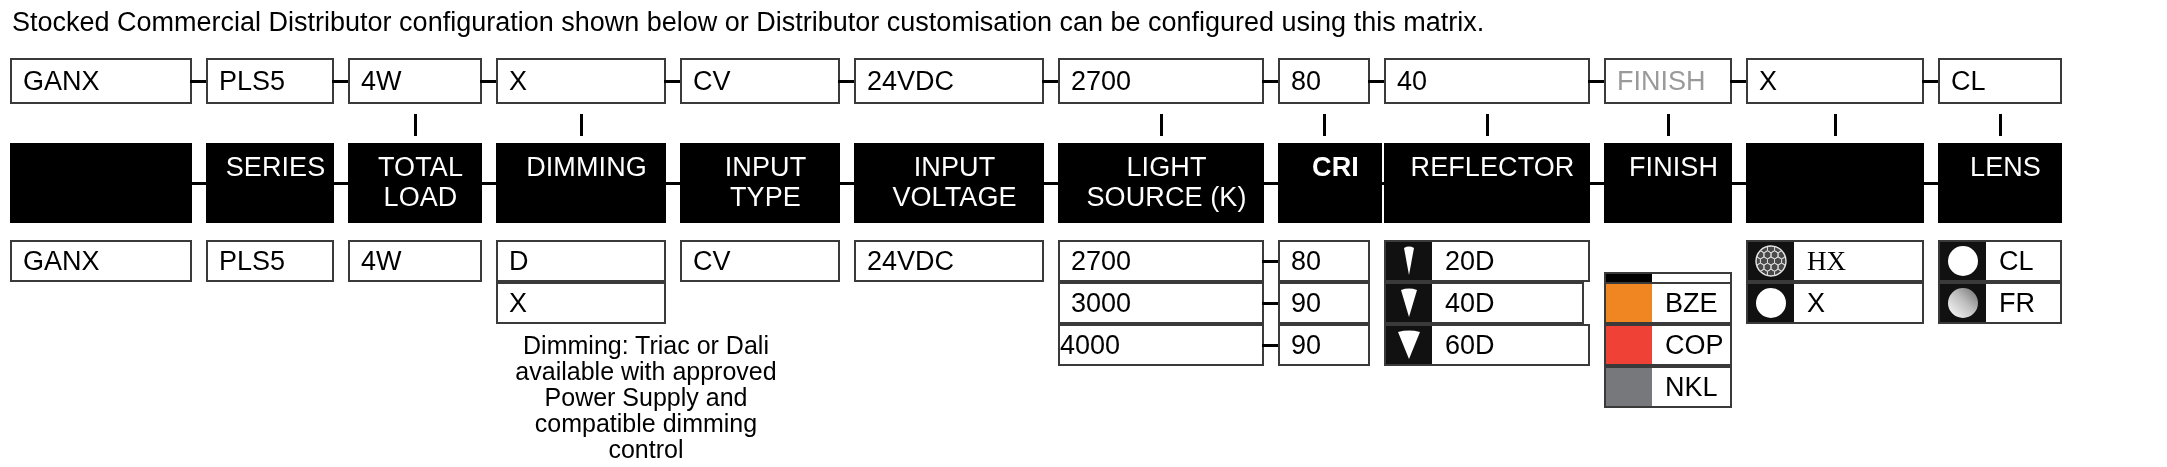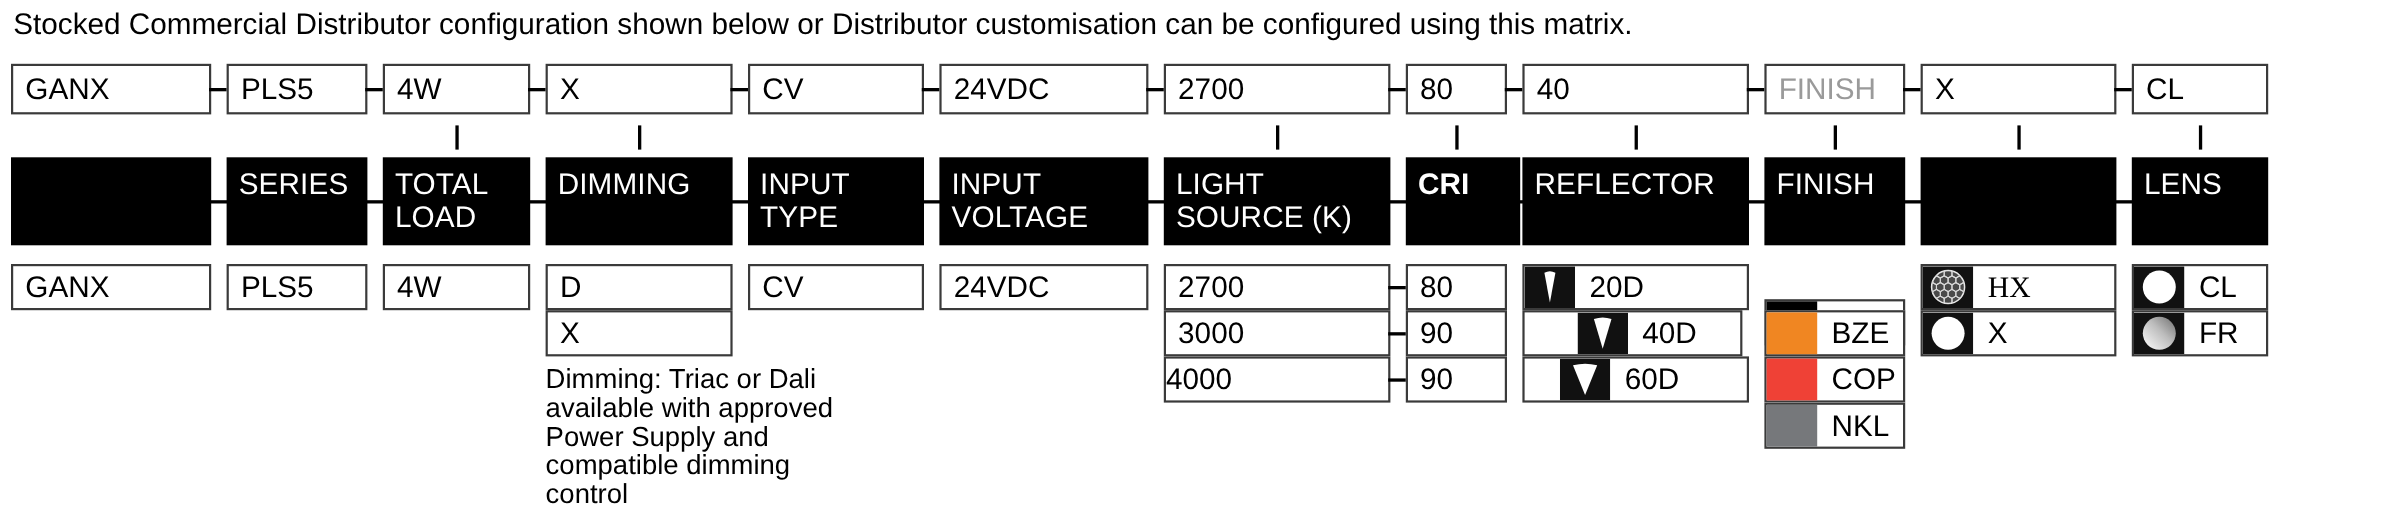--- a/index.html
+++ b/index.html
@@ -3,21 +3,21 @@
 <meta charset="utf-8">
 <style>
   html,body{margin:0;padding:0;background:#ffffff;}
   body{
     width:2167px;height:467px;
     font-family:"Liberation Sans","DejaVu Sans",sans-serif;
     color:#000;
     -webkit-font-smoothing:antialiased;
     overflow:hidden;
   }
-  #stage{position:relative;width:2167px;height:467px;}
+  #stage{position:relative;width:2167px;height:467px;text-align:center;}
 
   .intro{
     position:absolute;left:12px;top:6px;
     font-size:27px;line-height:32px;color:#000;white-space:nowrap;
   }
 
   
   .abs{position:absolute;box-sizing:border-box;}
 
   .codebox{
@@ -197,30 +197,30 @@
       <div class="dash abs" style="left: 1588px; top: 182px; width: 18px;"></div>
       <div class="optbox abs" style="left: 1384px; top: 240px; width: 206px; height: 42px;">
         <span class="swatch">
           <svg width="46" height="38" viewBox="0 0 46 38">
             <rect x="0" y="0" width="46" height="38" fill="#111111"></rect>
             <path d="M 18 6 Q 23 3.2 28 6 L 23 33 Z" fill="#ffffff"></path>
           </svg>
         </span>
         <span class="lbl">20D</span>
       </div>
-      <div class="optbox abs" style="left: 1384px; top: 282px; width: 200px; height: 42px; padding-left: 48px;">
+      <div class="optbox abs" style="left: 1384px; top: 282px; width: 200px; height: 42px;">
         <span class="swatch">
           <svg width="46" height="38" viewBox="0 0 46 38">
             <rect x="0" y="0" width="46" height="38" fill="#111111"></rect>
             <path d="M 15 6 Q 23 3.2 31 6 L 23 33 Z" fill="#ffffff"></path>
           </svg>
         </span>
         <span class="lbl">40D</span>
       </div>
-      <div class="optbox abs" style="left: 1384px; top: 324px; width: 206px; height: 42px; padding-left: 32px;">
+      <div class="optbox abs" style="left: 1384px; top: 324px; width: 206px; height: 42px;">
         <span class="swatch">
           <svg width="46" height="38" viewBox="0 0 46 38">
             <rect x="0" y="0" width="46" height="38" fill="#111111"></rect>
             <path d="M 12 6 Q 23 3.2 34 6 L 23 33 Z" fill="#ffffff"></path>
           </svg>
         </span>
         <span class="lbl">60D</span>
       </div>
       <div class="codebox grey abs" style="left: 1604px; top: 58px; width: 128px; height: 46px;">FINISH</div>
       <div class="dash abs" style="left: 1730px; top: 80px; width: 18px;"></div>

